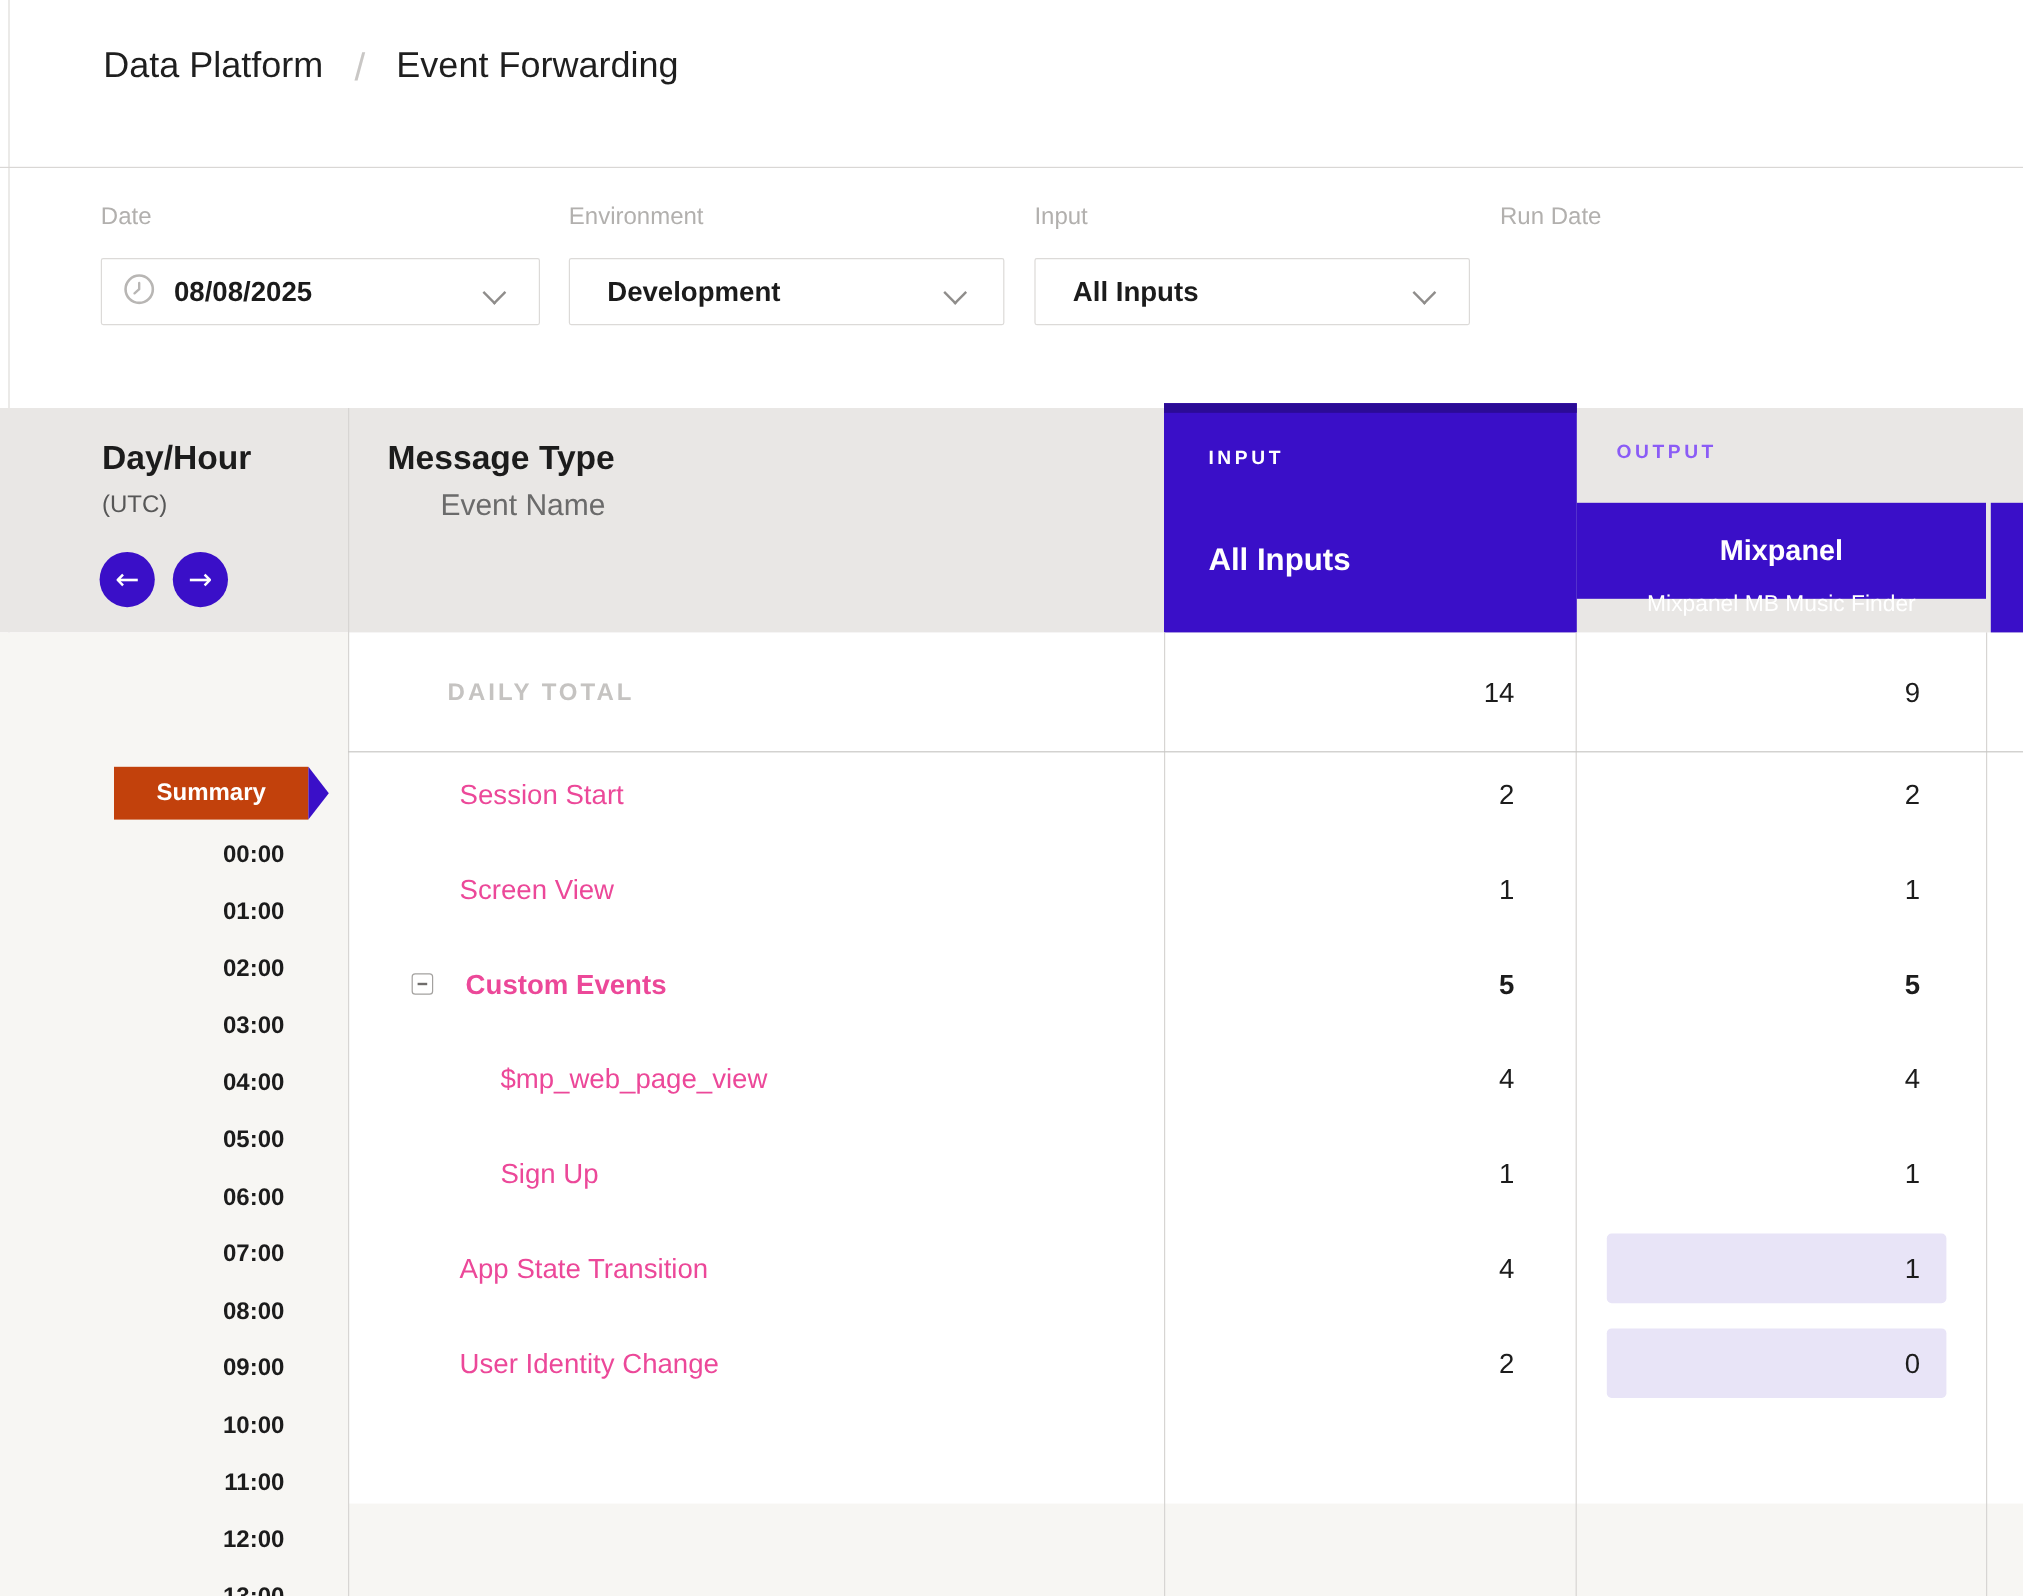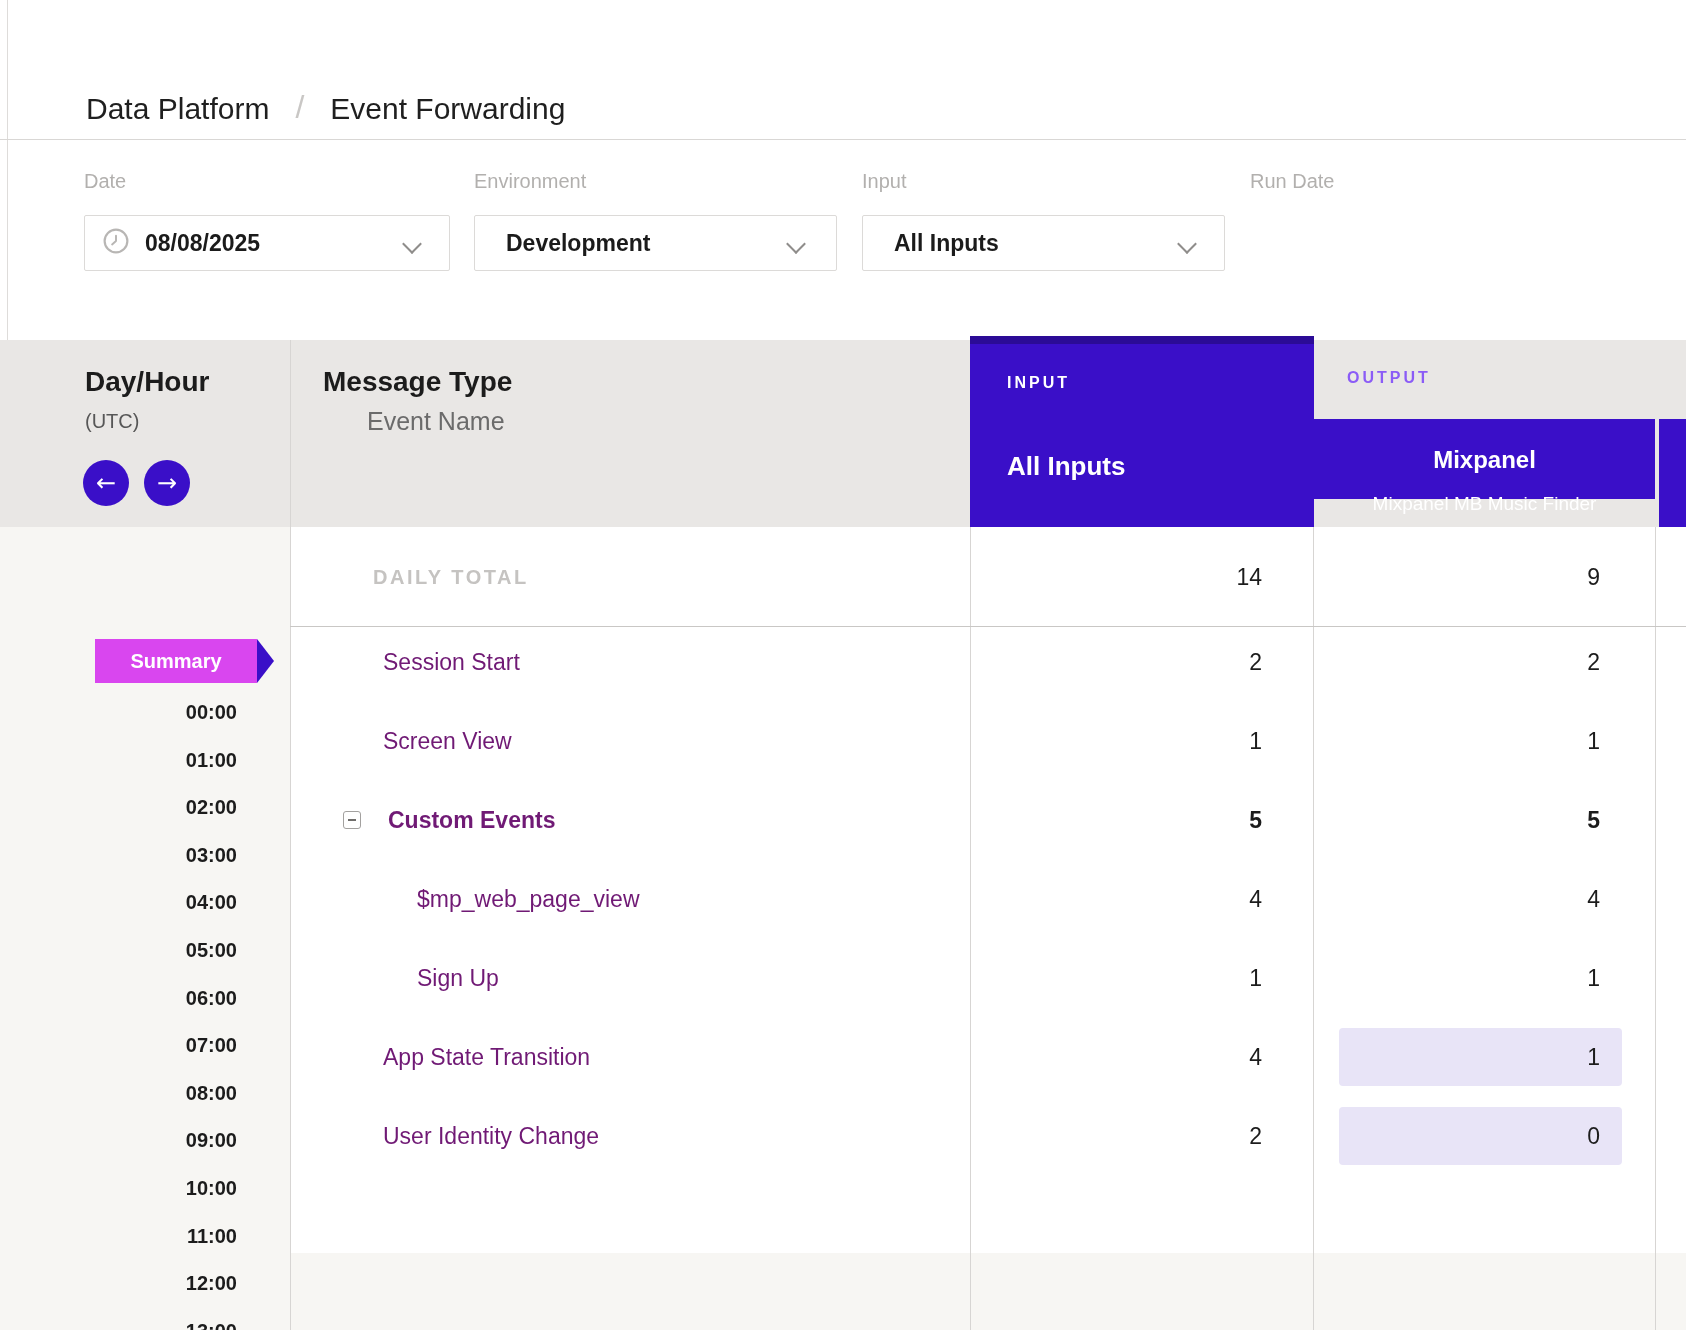--- a/index.html
+++ b/index.html
@@ -4,21 +4,21 @@
 <style>
   * { margin:0; padding:0; box-sizing:border-box; }
   body { background:#fff; font-family:"Liberation Sans","DejaVu Sans",sans-serif; }
   .screen { position:relative; width:1686px; height:1330px; background:#fff; overflow:hidden; color:#1c1c1c; }
 
   
   .left-edge { position:absolute; left:7px; top:0; width:1px; height:1330px; background:#dedcda; }
   .breadcrumb-border { position:absolute; left:0; top:139px; width:1686px; height:1px; background:#d9d7d5; }
 
   
-  .breadcrumb { position:absolute; left:86px; top:38px; height:48px; display:flex; align-items:flex-end; font-size:30px; font-weight:500; color:#1f1f1f;margin-top:40px; }
+  .breadcrumb { position:absolute; left:86px; top:38px; height:48px; display:flex; align-items:flex-start; font-size:30px; font-weight:500; color:#1f1f1f; }
   .breadcrumb .sep { color:#c9c7c5; font-weight:300; margin:0 26px; font-size:32px; }
 
   
   .filter-label { position:absolute; top:170px; font-size:20px; color:#b2b0ae; }
   .filter-box { position:absolute; top:215px; height:56px; border:1px solid #dcdad8; border-radius:2px; background:#fff; }
   .filter-value { position:absolute; font-size:23px; font-weight:700; color:#1b1b1b; line-height:56px; top:215px; }
   .chevron { position:absolute; top:237px; width:14px; height:14px; border-right:2.5px solid #8f8d8b; border-bottom:2.5px solid #8f8d8b; transform:rotate(45deg); }
   .clock { position:absolute; left:103px; top:228px; }
   .run-date-value { position:absolute; left:1250px; top:215px; font-size:23px; font-weight:700; line-height:56px; color:#1b1b1b; }
 
@@ -45,21 +45,21 @@
   
   .leftcol-bg { position:absolute; left:0; top:527px; width:290px; height:803px; background:#f7f6f3; }
   .bottom-band { position:absolute; left:290px; top:1253px; width:1396px; height:77px; background:#f7f6f3; }
   .vline { position:absolute; width:1px; background:#d7d5d3; }
   .hrule { position:absolute; left:290px; top:626px; width:1396px; height:1px; background:#c9c7c5; }
 
   .daily-total-label { position:absolute; left:373px; top:563px; height:28px; line-height:28px; font-size:20px; font-weight:700; letter-spacing:2.5px; color:#c5c3c1; }
   .num { position:absolute; height:28px; line-height:28px; font-size:23px; color:#1c1c1c; text-align:right; }
   .num.in { left:970px; width:292px; }
   .num.out { left:1314px; width:286px; }
-  .row-label { position:absolute; height:28px; line-height:28px; font-size:23px; color:#701a75; }
+  .row-label { position:absolute; height:28px; line-height:28px; font-size:23px; color:#ec4899; }
   .bold { font-weight:700; }
   .collapse-box { position:absolute; left:343px; width:18px; height:18px; border:1.5px solid #a3a19f; border-radius:3px; cursor:pointer; }
   .collapse-box::after { content:""; position:absolute; left:3.5px; top:6.5px; width:8px; height:2px; background:#6f6d6b; }
   .hl-box { position:absolute; left:1339px; width:283px; height:58px; border-radius:4px; }
   .hl-box span { position:absolute; right:22px; top:0; height:58px; line-height:58px; font-size:23px; color:#1c1c1c; }
 
   .summary-badge { position:absolute; left:95px; top:639px; height:44px; cursor:pointer; }
   .summary-rect { position:absolute; left:0; top:0; width:162px; height:44px; display:flex; align-items:center; justify-content:center; color:#fff; font-size:20px; font-weight:700; }
   .summary-tip { position:absolute; left:162px; top:0; width:0; height:0; border-top:22px solid transparent; border-bottom:22px solid transparent; }
   .hour { position:absolute; left:0; width:237px; height:26px; line-height:26px; text-align:right; font-size:20px; font-weight:700; color:#1c1c1c; cursor:pointer; }
@@ -162,21 +162,21 @@
       <span>1</span>
     </div>
 
   <div class="row-label" style="left:383px; top:1122px;">User Identity Change</div>
   <div class="num in" style="top:1122px;">2</div>
   <div class="hl-box highlight-bg" style="top: 1107px; background: rgb(232, 228, 247);">
       <span>0</span>
     </div>
 
   <div class="summary-badge">
-    <div class="summary-rect purple-bg" style="background: #d946ef;">Summary</div>
+    <div class="summary-rect purple-bg" style="background: #c2410c;">Summary</div>
     <div class="summary-tip purple-tip" style="border-left: 17px solid rgb(58, 15, 200);"></div>
   </div>
   <div class="hour" style="top:699px;">00:00</div>
   <div class="hour" style="top:747px;">01:00</div>
   <div class="hour" style="top:794px;">02:00</div>
   <div class="hour" style="top:842px;">03:00</div>
   <div class="hour" style="top:889px;">04:00</div>
   <div class="hour" style="top:937px;">05:00</div>
   <div class="hour" style="top:985px;">06:00</div>
   <div class="hour" style="top:1032px;">07:00</div>

